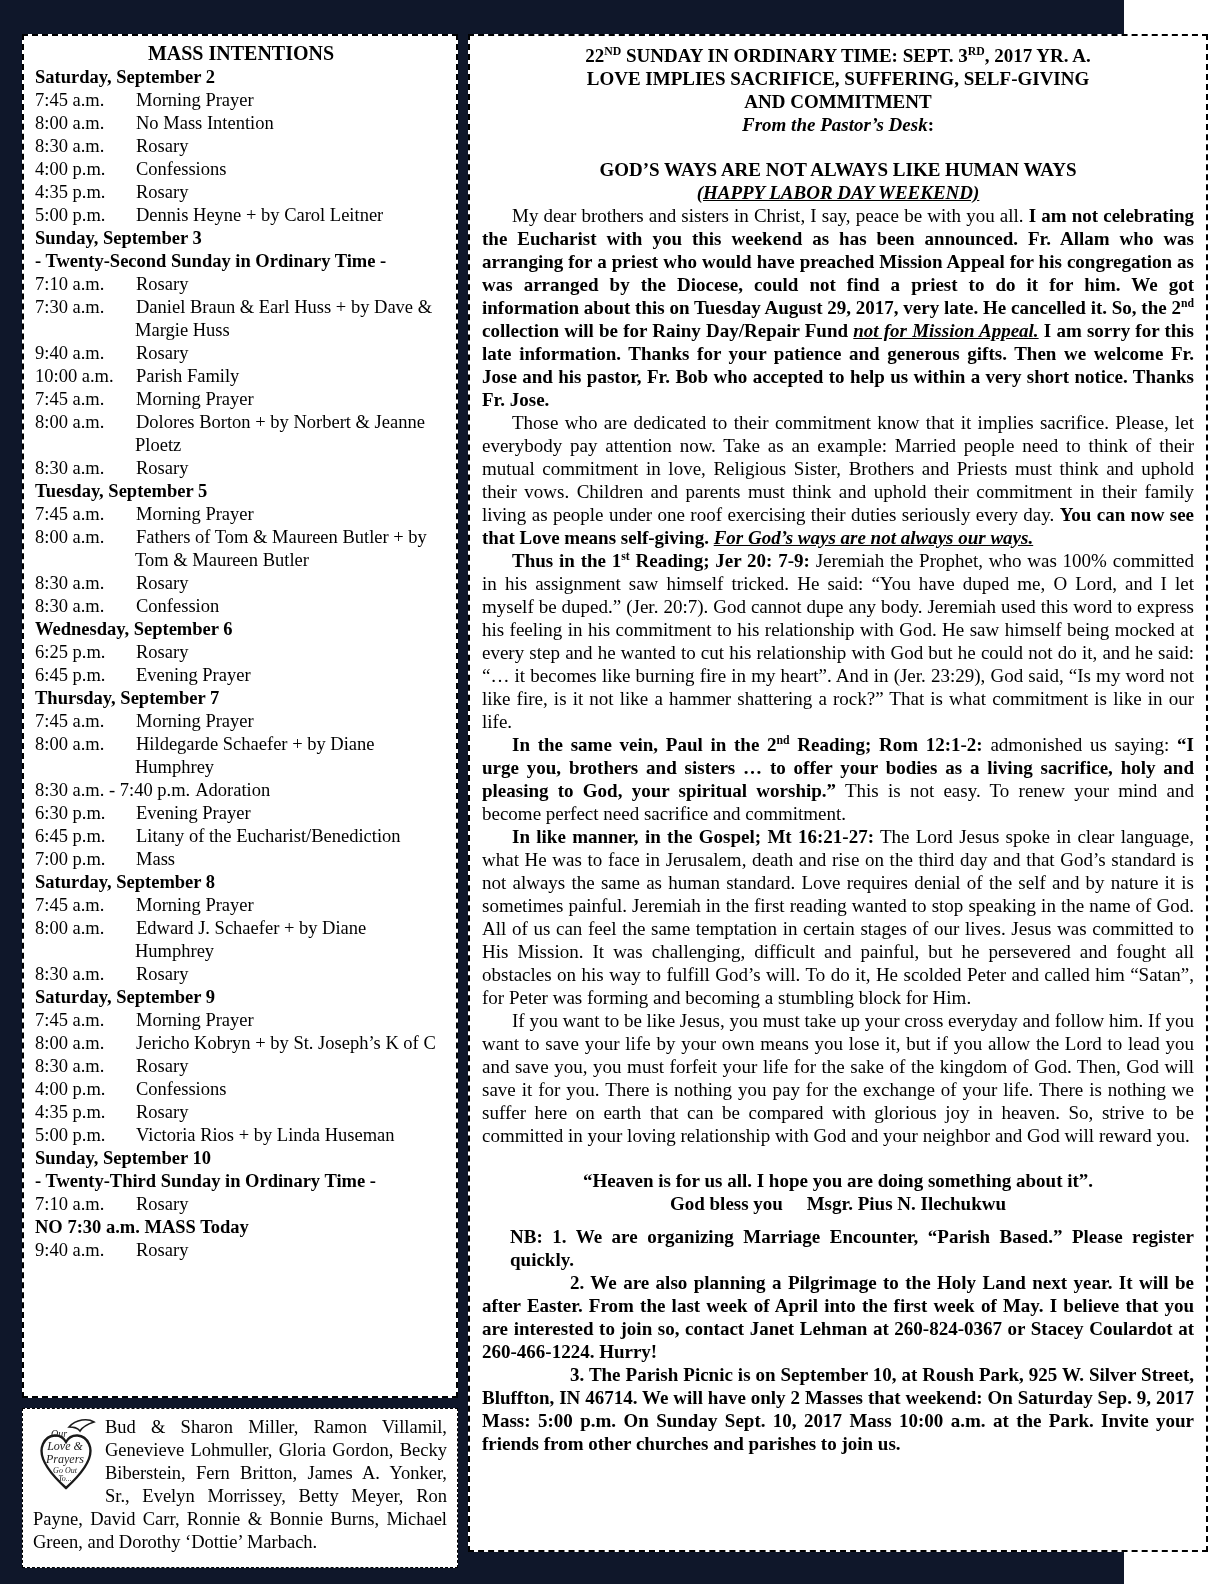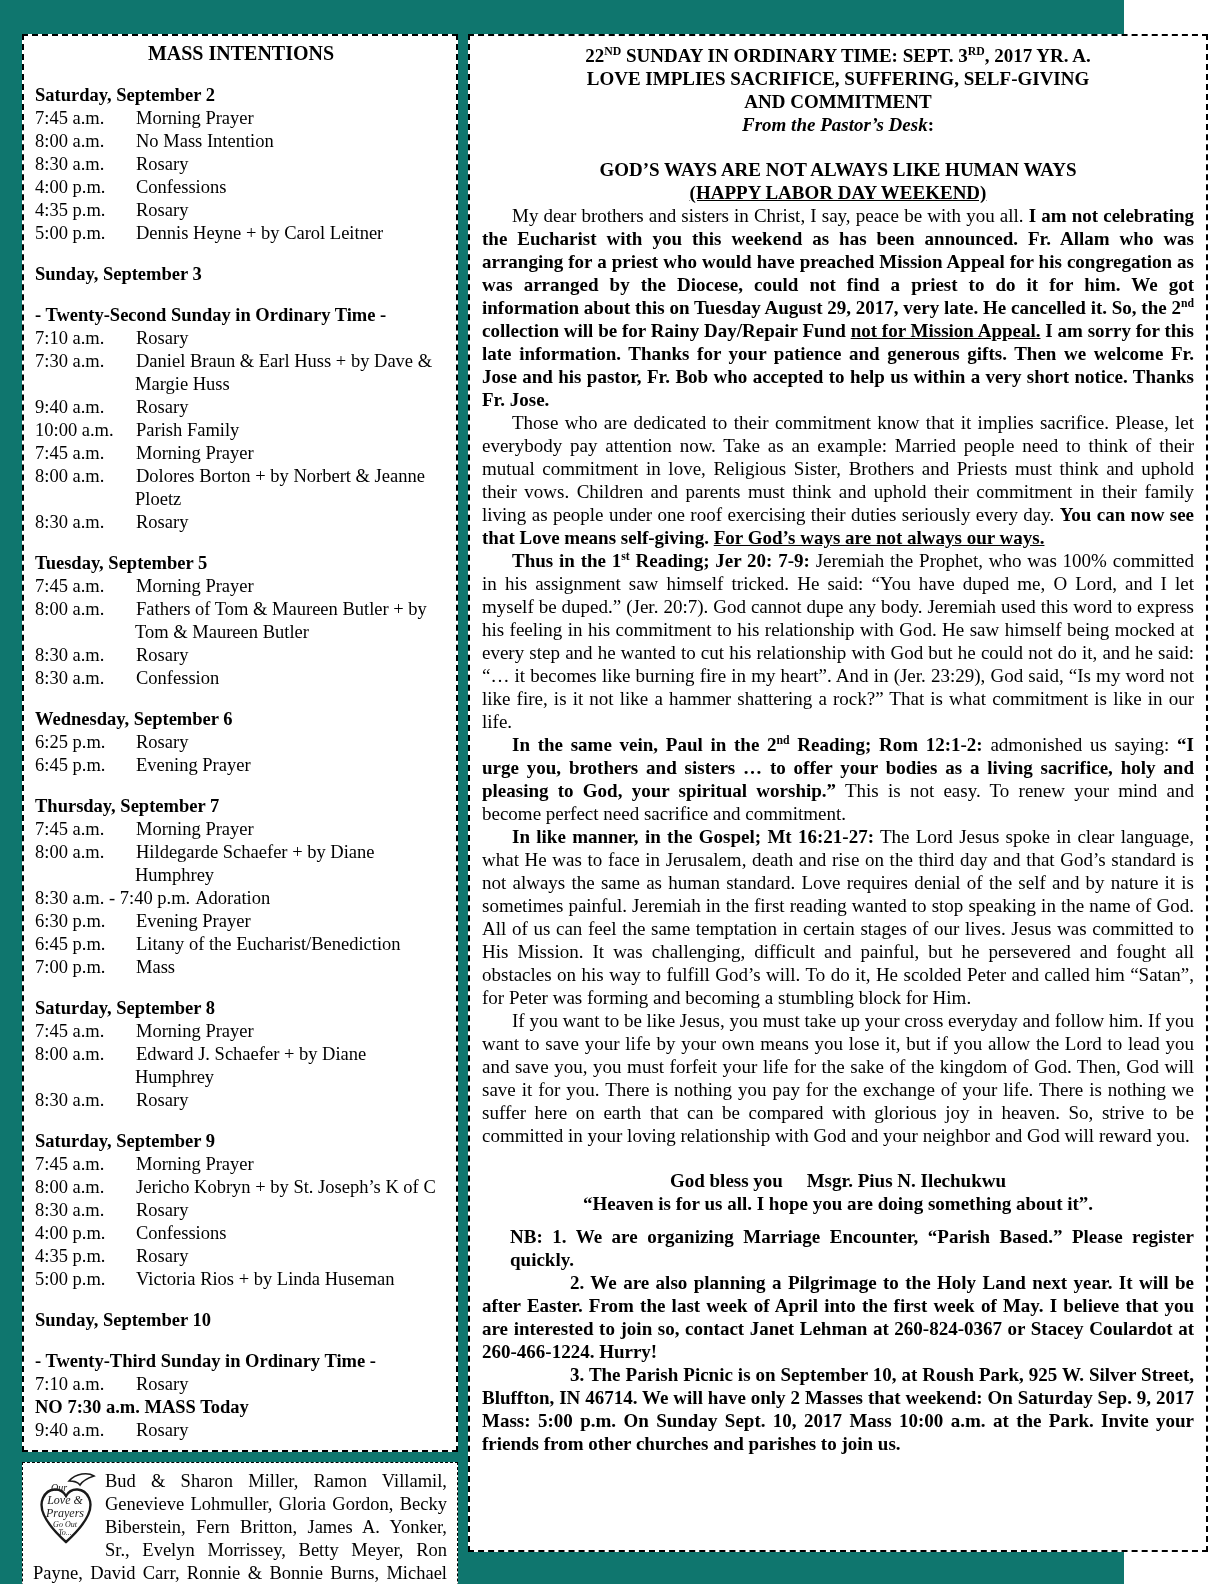--- a/index.html
+++ b/index.html
@@ -1,40 +1,40 @@
 <!DOCTYPE html>
 <html><head>
 <meta charset="utf-8">
 <style>
   html,body{margin:0;padding:0;background:#fff;}
-  .page{position:relative;width:1124px;height:1584px;background:#0f766e;color:#000;
+  .page{position:relative;width:1124px;height:1584px;background:#0f172a;color:#000;
         font-family:"Liberation Serif","DejaVu Serif",serif;}
   .col-left{position:absolute;left:22px;top:34px;width:436px;}
   .col-right{position:absolute;left:468px;top:34px;width:740px;}
   .box{box-sizing:border-box;background:#fff;border:2px dashed #000;}
   .mass-box{min-height:1364px;padding:4px 9px 8px 11px;}
   .mass-title{text-align:center;font-weight:700;font-size:20px;line-height:26px;margin:0;}
   .mline{font-size:18.5px;line-height:23px;}
-  .t-day{font-weight:700;margin-top:18px;}
+  .t-day{font-weight:700;}
   .t-bold{font-weight:700;}
   .t-entry{padding-left:100px;text-indent:-100px;}
   .t-entry .time{display:inline-block;min-width:96px;text-indent:0;margin-right:5px;}
   .prayer-box{margin-top:10px;min-height:160px;padding:7px 10px 8px 10px;border-width:1.5px;
               font-size:18.5px;line-height:23px;text-align:justify;}
   .logo-float{float:left;width:64px;height:76px;margin:1px 8px 0 0;}
   .pastor-box{min-height:1518px;padding:8px 12px 10px 12px;}
   .pblock{font-size:19px;line-height:23px;}
   .t-hc{text-align:center;}
   .t-p{text-align:justify;text-indent:30px;}
   .t-nb1{text-align:justify;margin-left:28px;}
   .t-nb2{text-align:justify;text-indent:88px;}
   .t-sp{height:22px;}
   .t-sps{height:10px;}
   .b{font-weight:700;}
-  .u{text-decoration:underline;}
+  .u{text-decoration:underline;font-style:italic;}
   .i{font-style:italic;}
   sup{font-size:0.62em;line-height:0;vertical-align:super;}
 </style>
 </head>
 <body>
 
 <div class="page">
 
   <div class="col-left">
     <section class="box mass-box">
@@ -179,23 +179,23 @@
         <div class="pblock t-p"><span class="richwrap"><span class="b">Thus in the 1</span><sup class="b">st</sup><span class="b"> Reading; Jer 20: 7-9:</span><span> Jeremiah the Prophet, who was 100% committed in his assignment saw himself tricked. He said: “You have duped me, O Lord, and I let myself be duped.” (Jer. 20:7). God cannot dupe any body. Jeremiah used this word to express his feeling in his commitment to his relationship with God. He saw himself being mocked at every step and he wanted to cut his relationship with God but he could not do it, and he said: “… it becomes like burning fire in my heart”. And in (Jer. 23:29), God said, “Is my word not like fire, is it not like a hammer shattering a rock?” That is what commitment is like in our life.</span></span></div>
 
         <div class="pblock t-p"><span class="richwrap"><span class="b">In the same vein, Paul in the 2</span><sup class="b">nd</sup><span class="b"> Reading; Rom 12:1-2:</span><span> admonished us saying: </span><span class="b">“I urge you, brothers and sisters … to offer your bodies as a living sacrifice, holy and pleasing to God, your spiritual worship.”</span><span> This is not easy. To renew your mind and become perfect need sacrifice and commitment.</span></span></div>
 
         <div class="pblock t-p"><span class="richwrap"><span class="b">In like manner, in the Gospel; Mt 16:21-27:</span><span> The Lord Jesus spoke in clear language, what He was to face in Jerusalem, death and rise on the third day and that God’s standard is not always the same as human standard. Love requires denial of the self and by nature it is sometimes painful. Jeremiah in the first reading wanted to stop speaking in the name of God. All of us can feel the same temptation in certain stages of our lives. Jesus was committed to His Mission. It was challenging, difficult and painful, but he persevered and fought all obstacles on his way to fulfill God’s will. To do it, He scolded Peter and called him “Satan”, for Peter was forming and becoming a stumbling block for Him.</span></span></div>
 
         <div class="pblock t-p"><span class="richwrap"><span>If you want to be like Jesus, you must take up your cross everyday and follow him. If you want to save your life by your own means you lose it, but if you allow the Lord to lead you and save you, you must forfeit your life for the sake of the kingdom of God. Then, God will save it for you. There is nothing you pay for the exchange of your life. There is nothing we suffer here on earth that can be compared with glorious joy in heaven. So, strive to be committed in your loving relationship with God and your neighbor and God will reward you.</span></span></div>
 
         <div class="pblock t-sp"></div>
 
+        <div class="pblock t-hc"><span class="richwrap"><span class="b">“Heaven is for us all. I hope you are doing something about it”.</span></span></div>
+
         <div class="pblock t-hc"><span class="richwrap"><span class="b">God bless you&nbsp;&nbsp;&nbsp;&nbsp;&nbsp;Msgr. Pius N. Ilechukwu</span></span></div>
-
-        <div class="pblock t-hc"><span class="richwrap"><span class="b">“Heaven is for us all. I hope you are doing something about it”.</span></span></div>
 
         <div class="pblock t-sps"></div>
 
         <div class="pblock t-nb1"><span class="richwrap"><span class="b">NB: 1. We are organizing Marriage Encounter, “Parish Based.” Please register quickly.</span></span></div>
 
         <div class="pblock t-nb2"><span class="richwrap"><span class="b">2. We are also planning a Pilgrimage to the Holy Land next year. It will be after Easter. From the last week of April into the first week of May. I believe that you are interested to join so, contact Janet Lehman at 260-824-0367 or Stacey Coulardot at 260-466-1224. Hurry!</span></span></div>
 
         <div class="pblock t-nb2"><span class="richwrap"><span class="b">3. The Parish Picnic is on September 10, at Roush Park, 925 W. Silver Street, Bluffton, IN 46714. We will have only 2 Masses that weekend: On Saturday Sep. 9, 2017 Mass: 5:00 p.m. On Sunday Sept. 10, 2017 Mass 10:00 a.m. at the Park. Invite your friends from other churches and parishes to join us.</span></span></div>
 
     </section>

